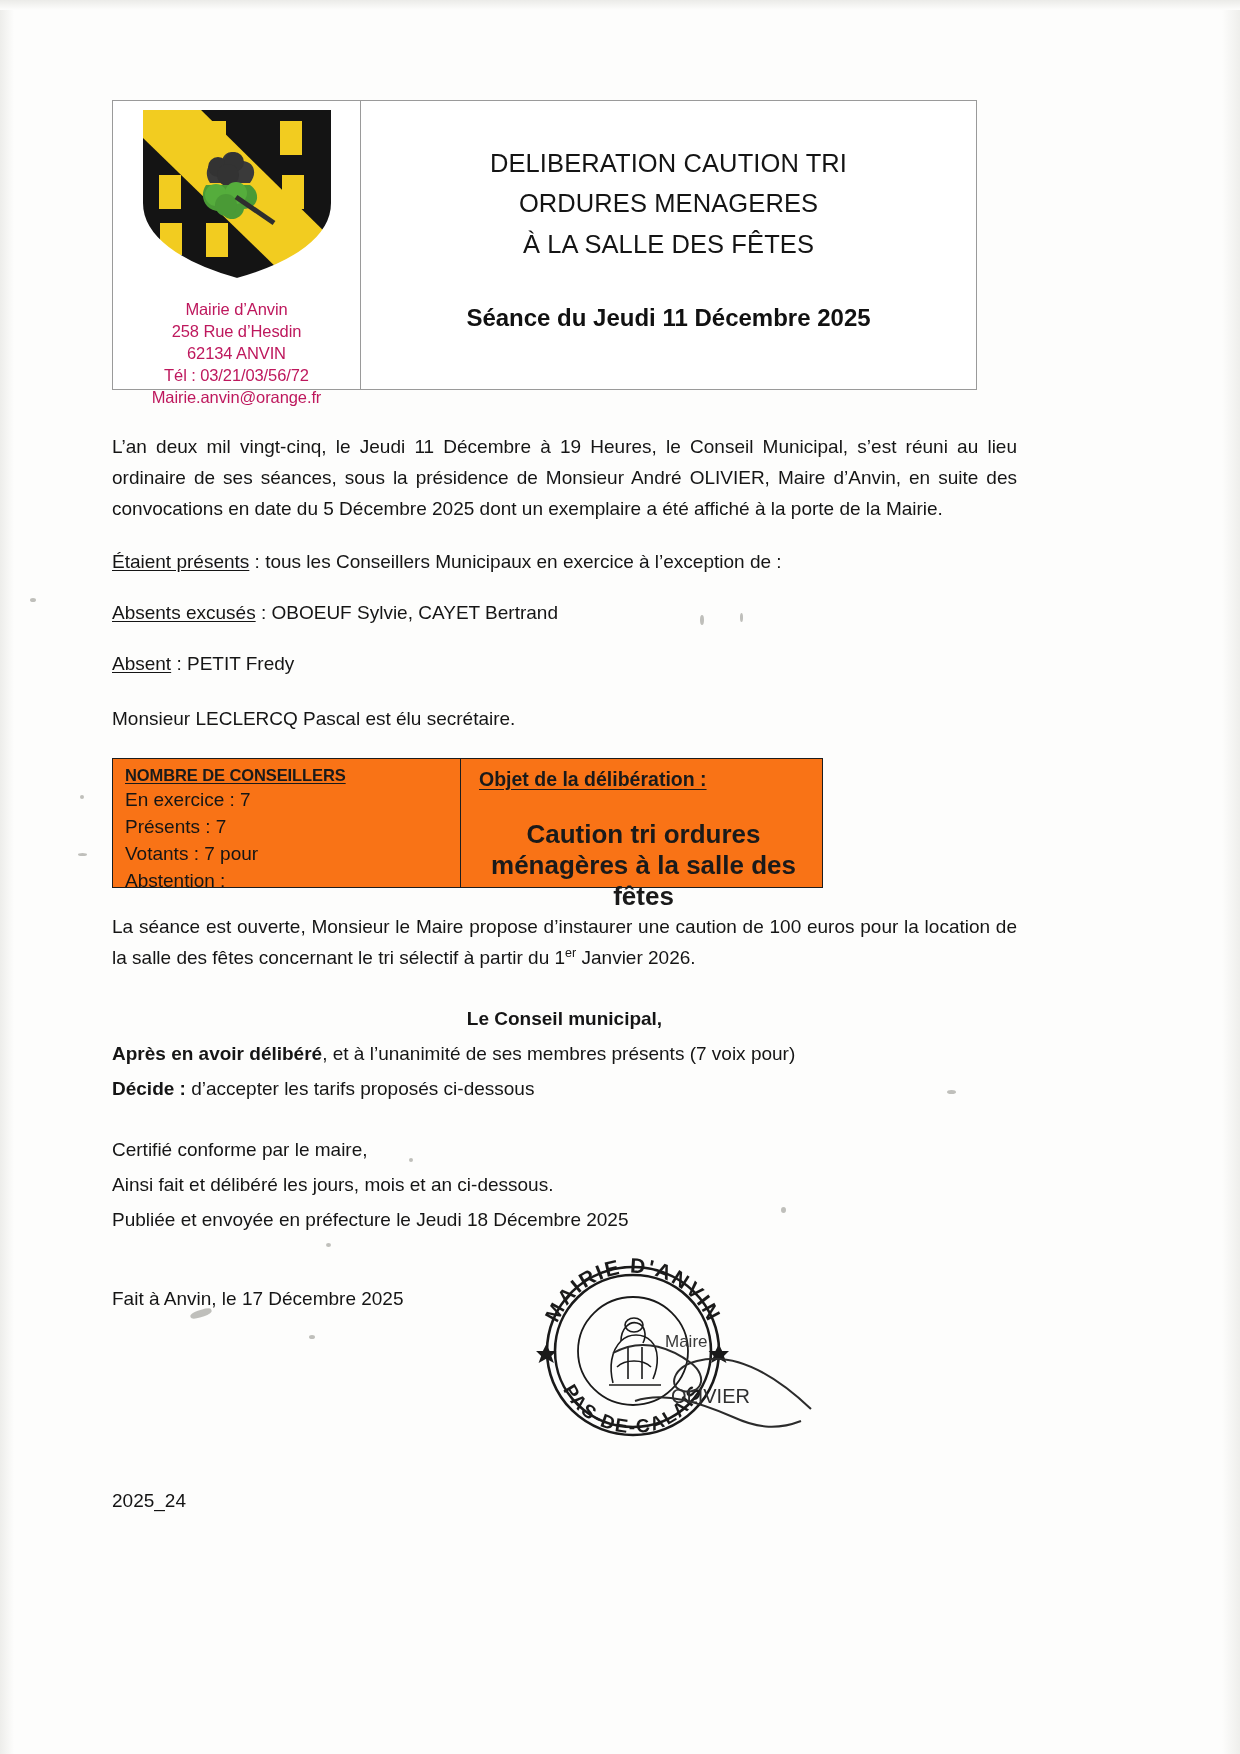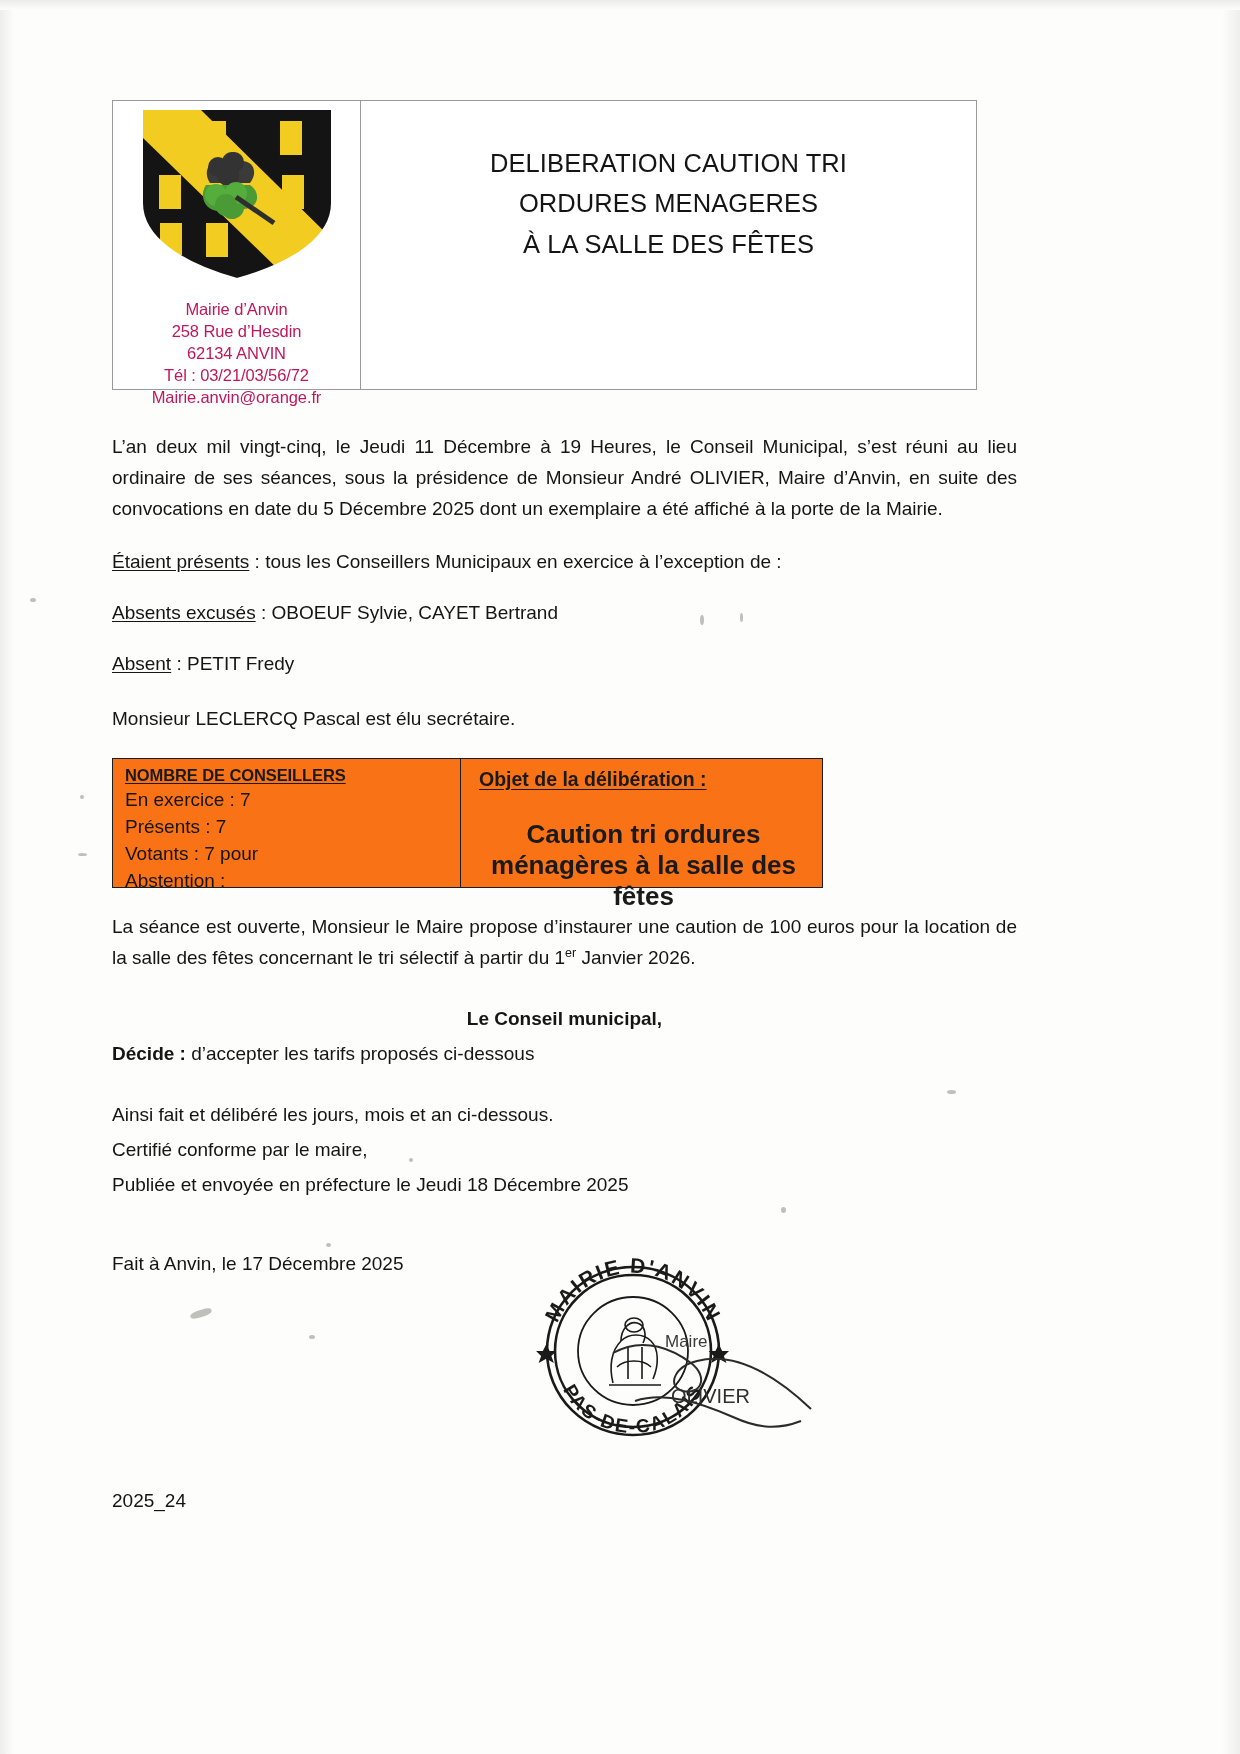--- a/index.html
+++ b/index.html
@@ -291,20 +291,21 @@
         <div>Tél : 03/21/03/56/72</div>
         <div>Mairie.anvin@orange.fr</div>
       </div>
     </div>
     <div class="header-right">
       <div class="doc-title">
         <div>DELIBERATION CAUTION TRI</div>
         <div>ORDURES MENAGERES</div>
         <div>À LA SALLE DES FÊTES</div>
       </div>
+      <div class="session-line">Séance du Jeudi 11 Décembre 2025</div>
     </div>
   </div>
 
   <div class="body-text">
     <p class="para">L’an deux mil vingt-cinq, le Jeudi 11 Décembre à 19 Heures, le Conseil Municipal, s’est réuni au lieu ordinaire de ses séances, sous la présidence de Monsieur André OLIVIER, Maire d’Anvin, en suite des convocations en date du 5 Décembre 2025 dont un exemplaire a été affiché à la porte de la Mairie.</p>
 
     <p class="line">
       <span class="u">Étaient présents</span><span> : tous les Conseillers Municipaux en exercice à l’exception de :</span>
     </p>
 
@@ -331,26 +332,27 @@
       <div class="hdr">Objet de la délibération :</div>
       <div class="subject">Caution tri ordures ménagères à la salle des fêtes</div>
     </div>
   </div>
 
   <div class="lower-text">
     <p class="para"><span>La séance est ouverte, Monsieur le Maire propose d’instaurer une caution de 100 euros pour la location de la salle des fêtes concernant le tri sélectif à partir du 1</span><sup>er</sup><span> Janvier 2026.</span></p>
 
     <div class="decision-block">
       <div class="b">Le Conseil municipal,</div>
+      <div><span class="b">Après en avoir délibéré</span><span>, et à l’unanimité de ses membres présents (7 voix pour)</span></div>
       <div><span class="b">Décide :</span><span> d’accepter les tarifs proposés ci-dessous</span></div>
     </div>
 
     <div class="closing-block">
+      <div>Certifié conforme par le maire,</div>
       <div>Ainsi fait et délibéré les jours, mois et an ci-dessous.</div>
-      <div>Certifié conforme par le maire,</div>
       <div>Publiée et envoyée en préfecture le Jeudi 18 Décembre 2025</div>
     </div>
 
     <div class="place-date">Fait à Anvin, le 17 Décembre 2025</div>
   </div>
 
   <div class="stamp">
     <svg viewBox="0 0 215 190" xmlns="http://www.w3.org/2000/svg">
       <defs>
         <path id="arcTop" d="M26,100 A 82,82 0 0 1 190,100"></path>

